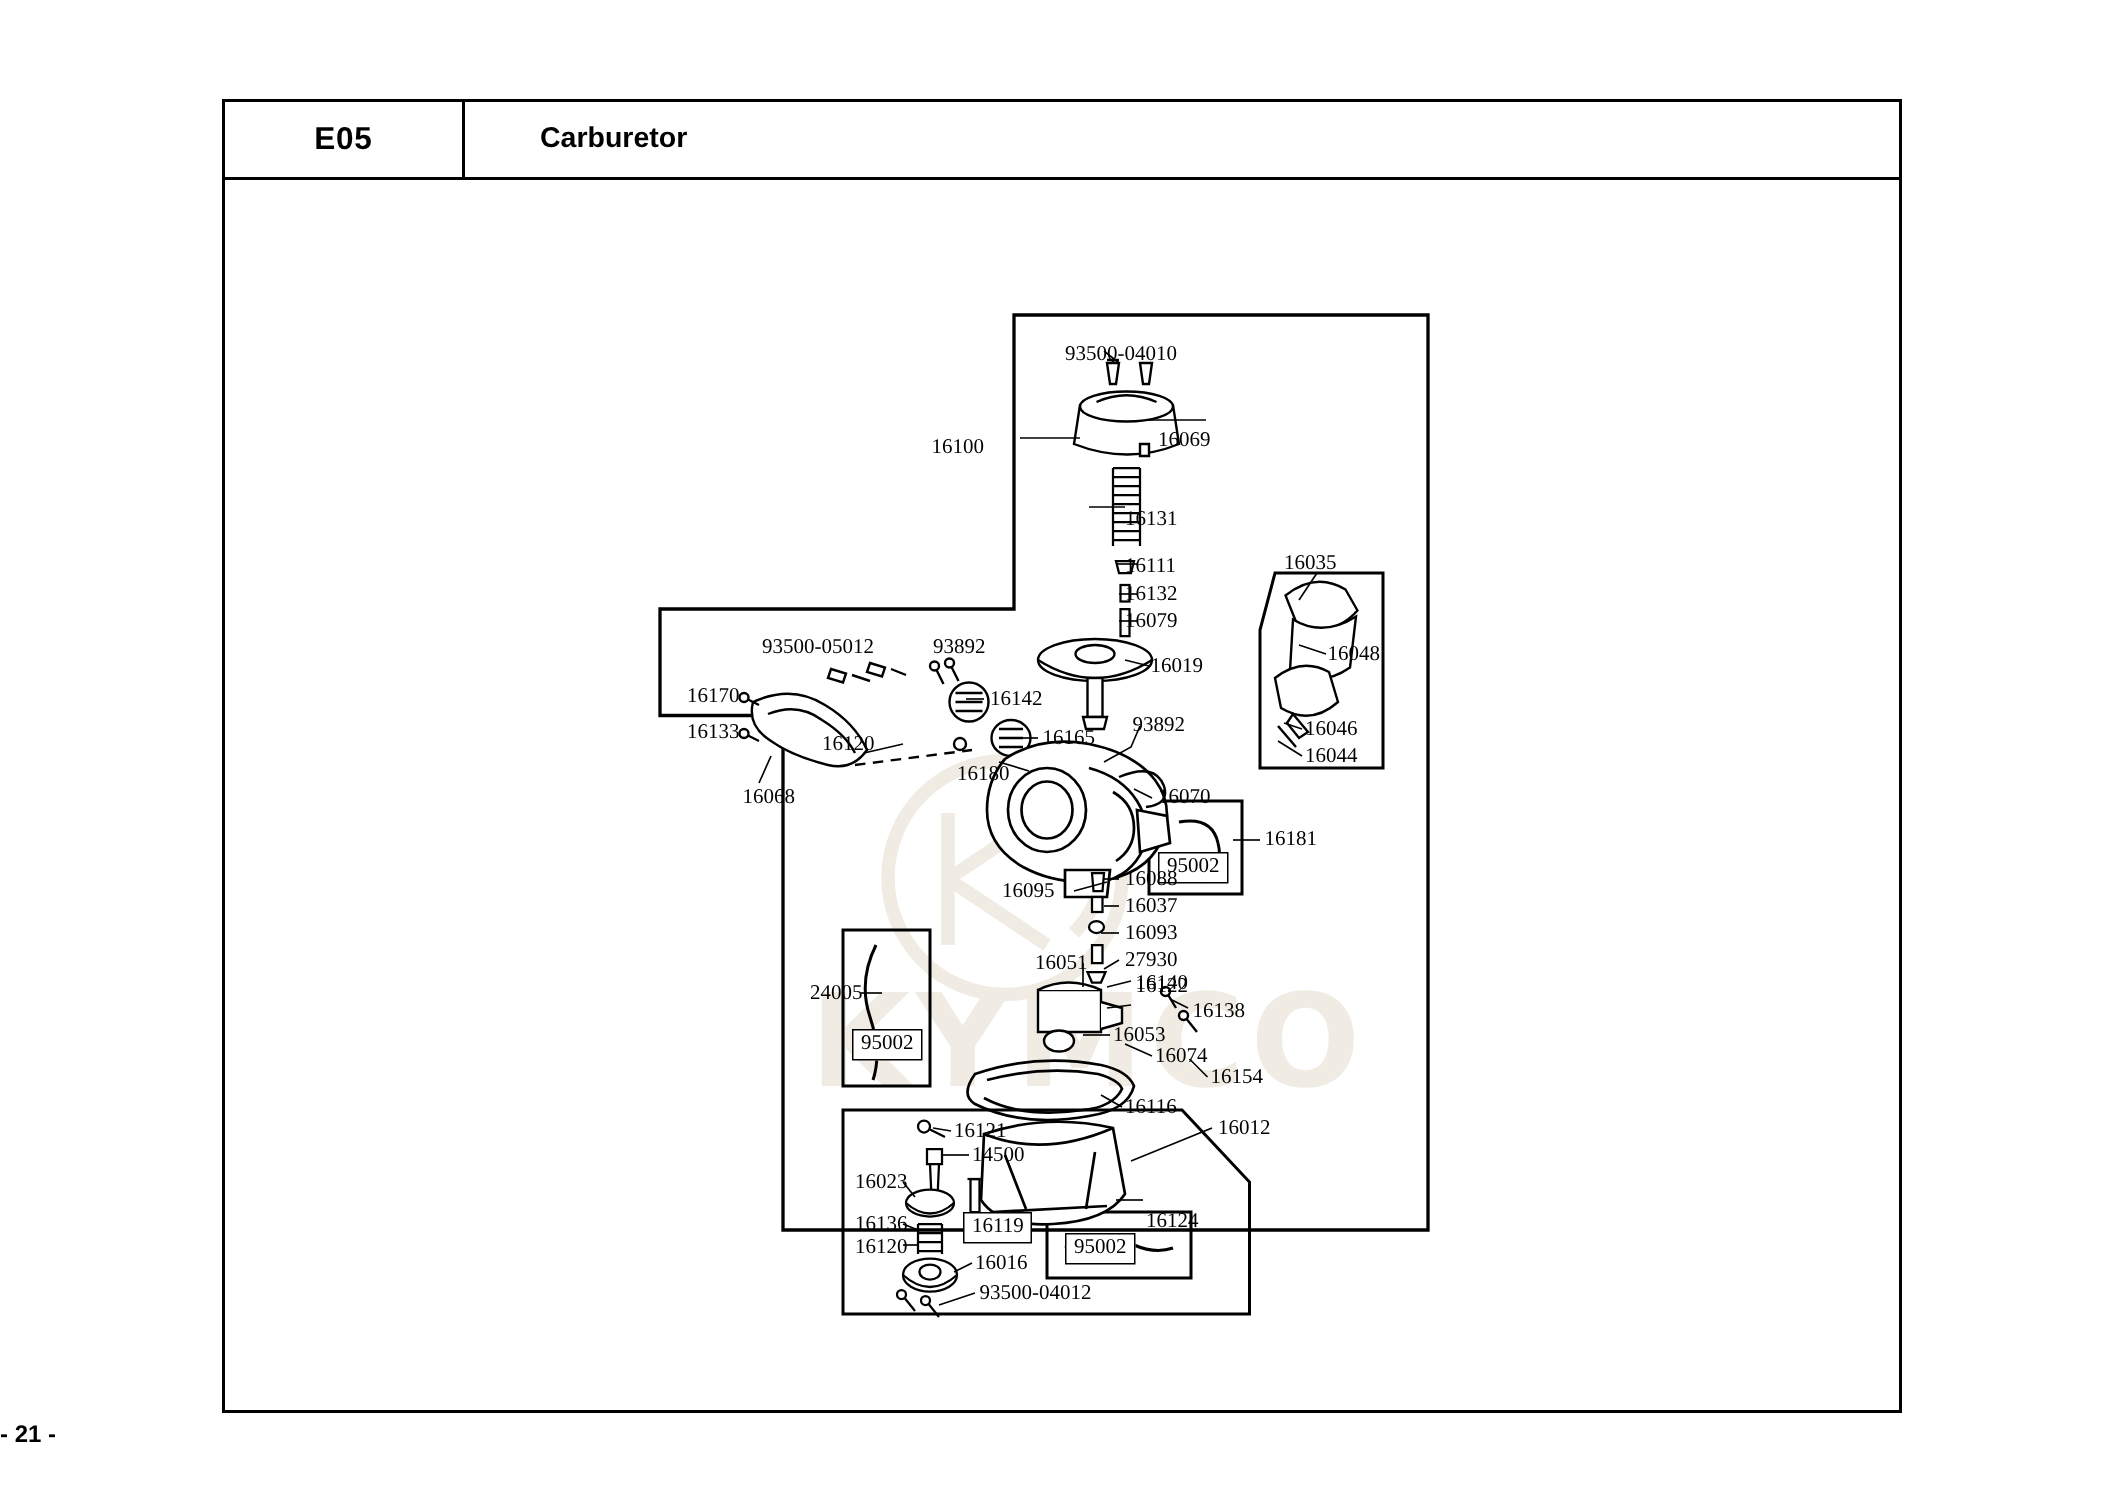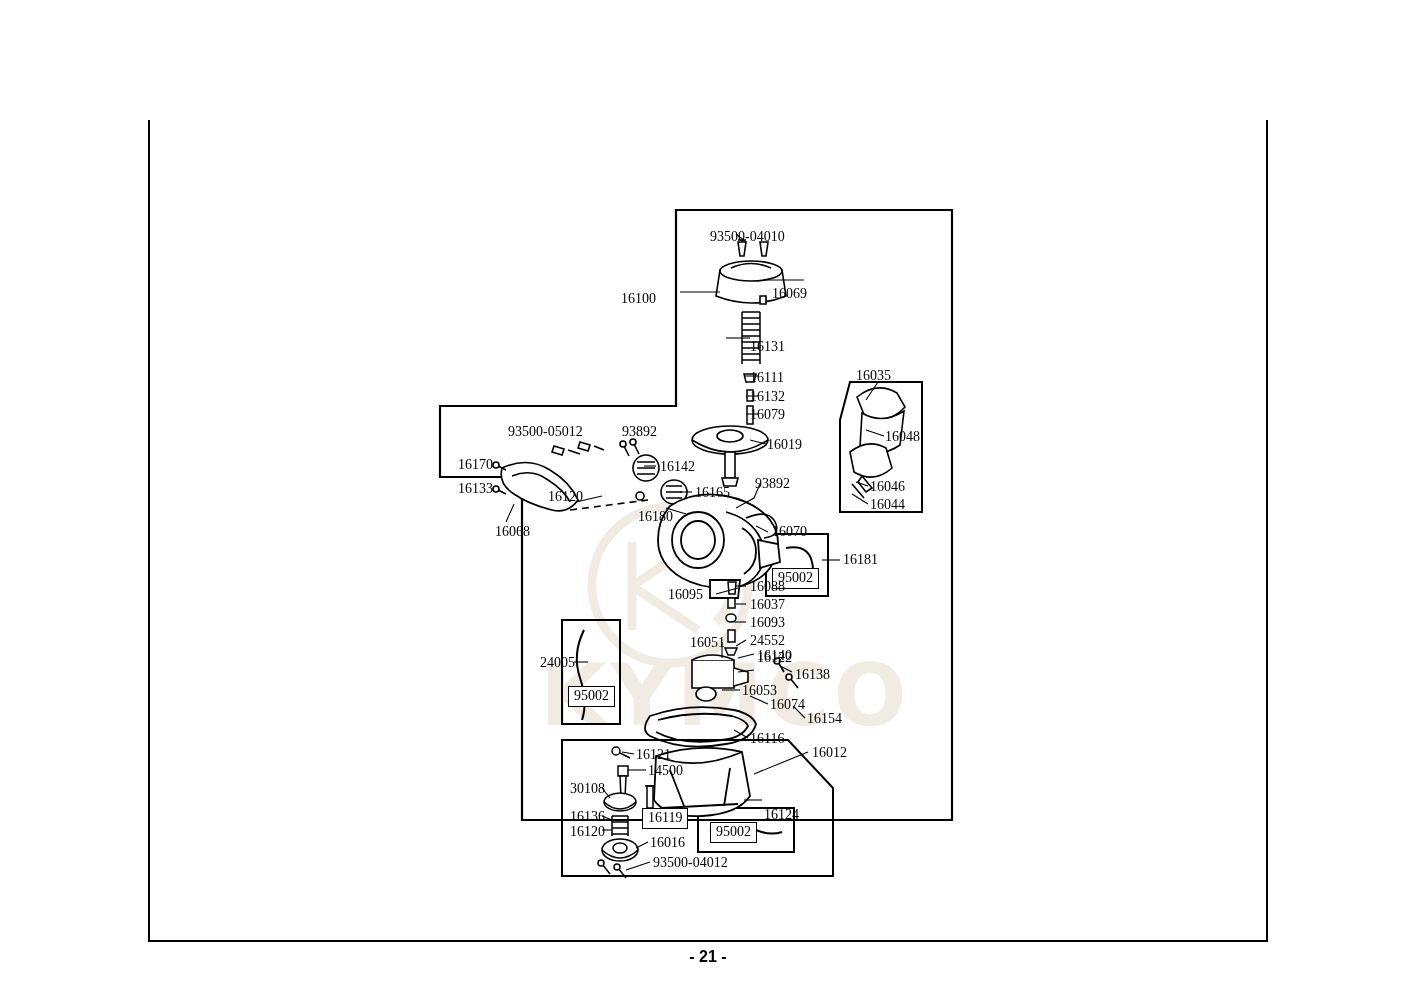--- a/index.html
+++ b/index.html
@@ -120,32 +120,37 @@
     padding: 2px 5px 3px 5px;
     background: #fff;
   }
 
   
   .footer {
     position: absolute;
     left: 0;
     top: 948px;
     width: 1416px;
-    text-align: center;
     font-size: 16px;
     font-weight: bold;
     color: #000;
   }
 </style>
 </head>
 <body>
 
 <div class="page">
 
-
+  <div class="title-box">
+    <span class="title-code">E05</span>
+  </div>
+
+  <div class="title-bar">
+    <span class="title-name">Carburetor</span>
+  </div>
 
   <div class="body-box">
 
     <div class="watermark">
       <svg width="460" height="260" viewBox="0 0 460 260" xmlns="http://www.w3.org/2000/svg">
         <g fill="none" stroke="#f0ece4" stroke-width="9">
           <circle cx="150" cy="95" r="78"></circle>
           <path d="M112 52 L112 140 M112 96 L178 52 M112 96 L178 140"></path>
           <path d="M196 60 q34 36 0 72"></path>
         </g>
@@ -394,35 +399,35 @@
       <div class="lbl" style="left:545px;top:366px">16165</div>
       <div class="lbl" style="left:488px;top:390px">16180</div>
       <div class="lbl" style="left:345px;top:405px">16068</div>
       <div class="lbl" style="left:622px;top:405px">16070</div>
       <div class="lbl" style="left:693px;top:433px">16181</div>
       <div class="lbl boxed" style="left:622px;top:448px">95002</div>
       <div class="lbl" style="left:518px;top:468px">16095</div>
       <div class="lbl" style="left:600px;top:460px">16088</div>
       <div class="lbl" style="left:600px;top:478px">16037</div>
       <div class="lbl" style="left:600px;top:496px">16093</div>
-      <div class="lbl" style="left:600px;top:514px">24552</div>
+      <div class="lbl" style="left:600px;top:514px">27930</div>
       <div class="lbl" style="left:540px;top:516px">16051</div>
       <div class="lbl" style="left:607px;top:529px">16140</div>
       <div class="lbl" style="left:607px;top:531px">16122</div>
       <div class="lbl" style="left:390px;top:536px">24005</div>
       <div class="lbl" style="left:645px;top:548px">16138</div>
       <div class="lbl" style="left:592px;top:564px">16053</div>
       <div class="lbl" style="left:620px;top:578px">16074</div>
       <div class="lbl" style="left:657px;top:592px">16154</div>
       <div class="lbl boxed" style="left:418px;top:566px">95002</div>
       <div class="lbl" style="left:600px;top:612px">16116</div>
       <div class="lbl" style="left:662px;top:626px">16012</div>
       <div class="lbl" style="left:486px;top:628px">16121</div>
       <div class="lbl" style="left:498px;top:644px">14500</div>
-      <div class="lbl" style="left:420px;top:662px">30108</div>
+      <div class="lbl" style="left:420px;top:662px">16023</div>
       <div class="lbl" style="left:420px;top:690px">16136</div>
       <div class="lbl boxed" style="left:492px;top:688px">16119</div>
       <div class="lbl" style="left:420px;top:705px">16120</div>
       <div class="lbl" style="left:614px;top:688px">16124</div>
       <div class="lbl" style="left:500px;top:716px">16016</div>
       <div class="lbl boxed" style="left:560px;top:702px">95002</div>
       <div class="lbl" style="left:503px;top:736px">93500-04012</div>
     </div>
   </div>
 </div>

